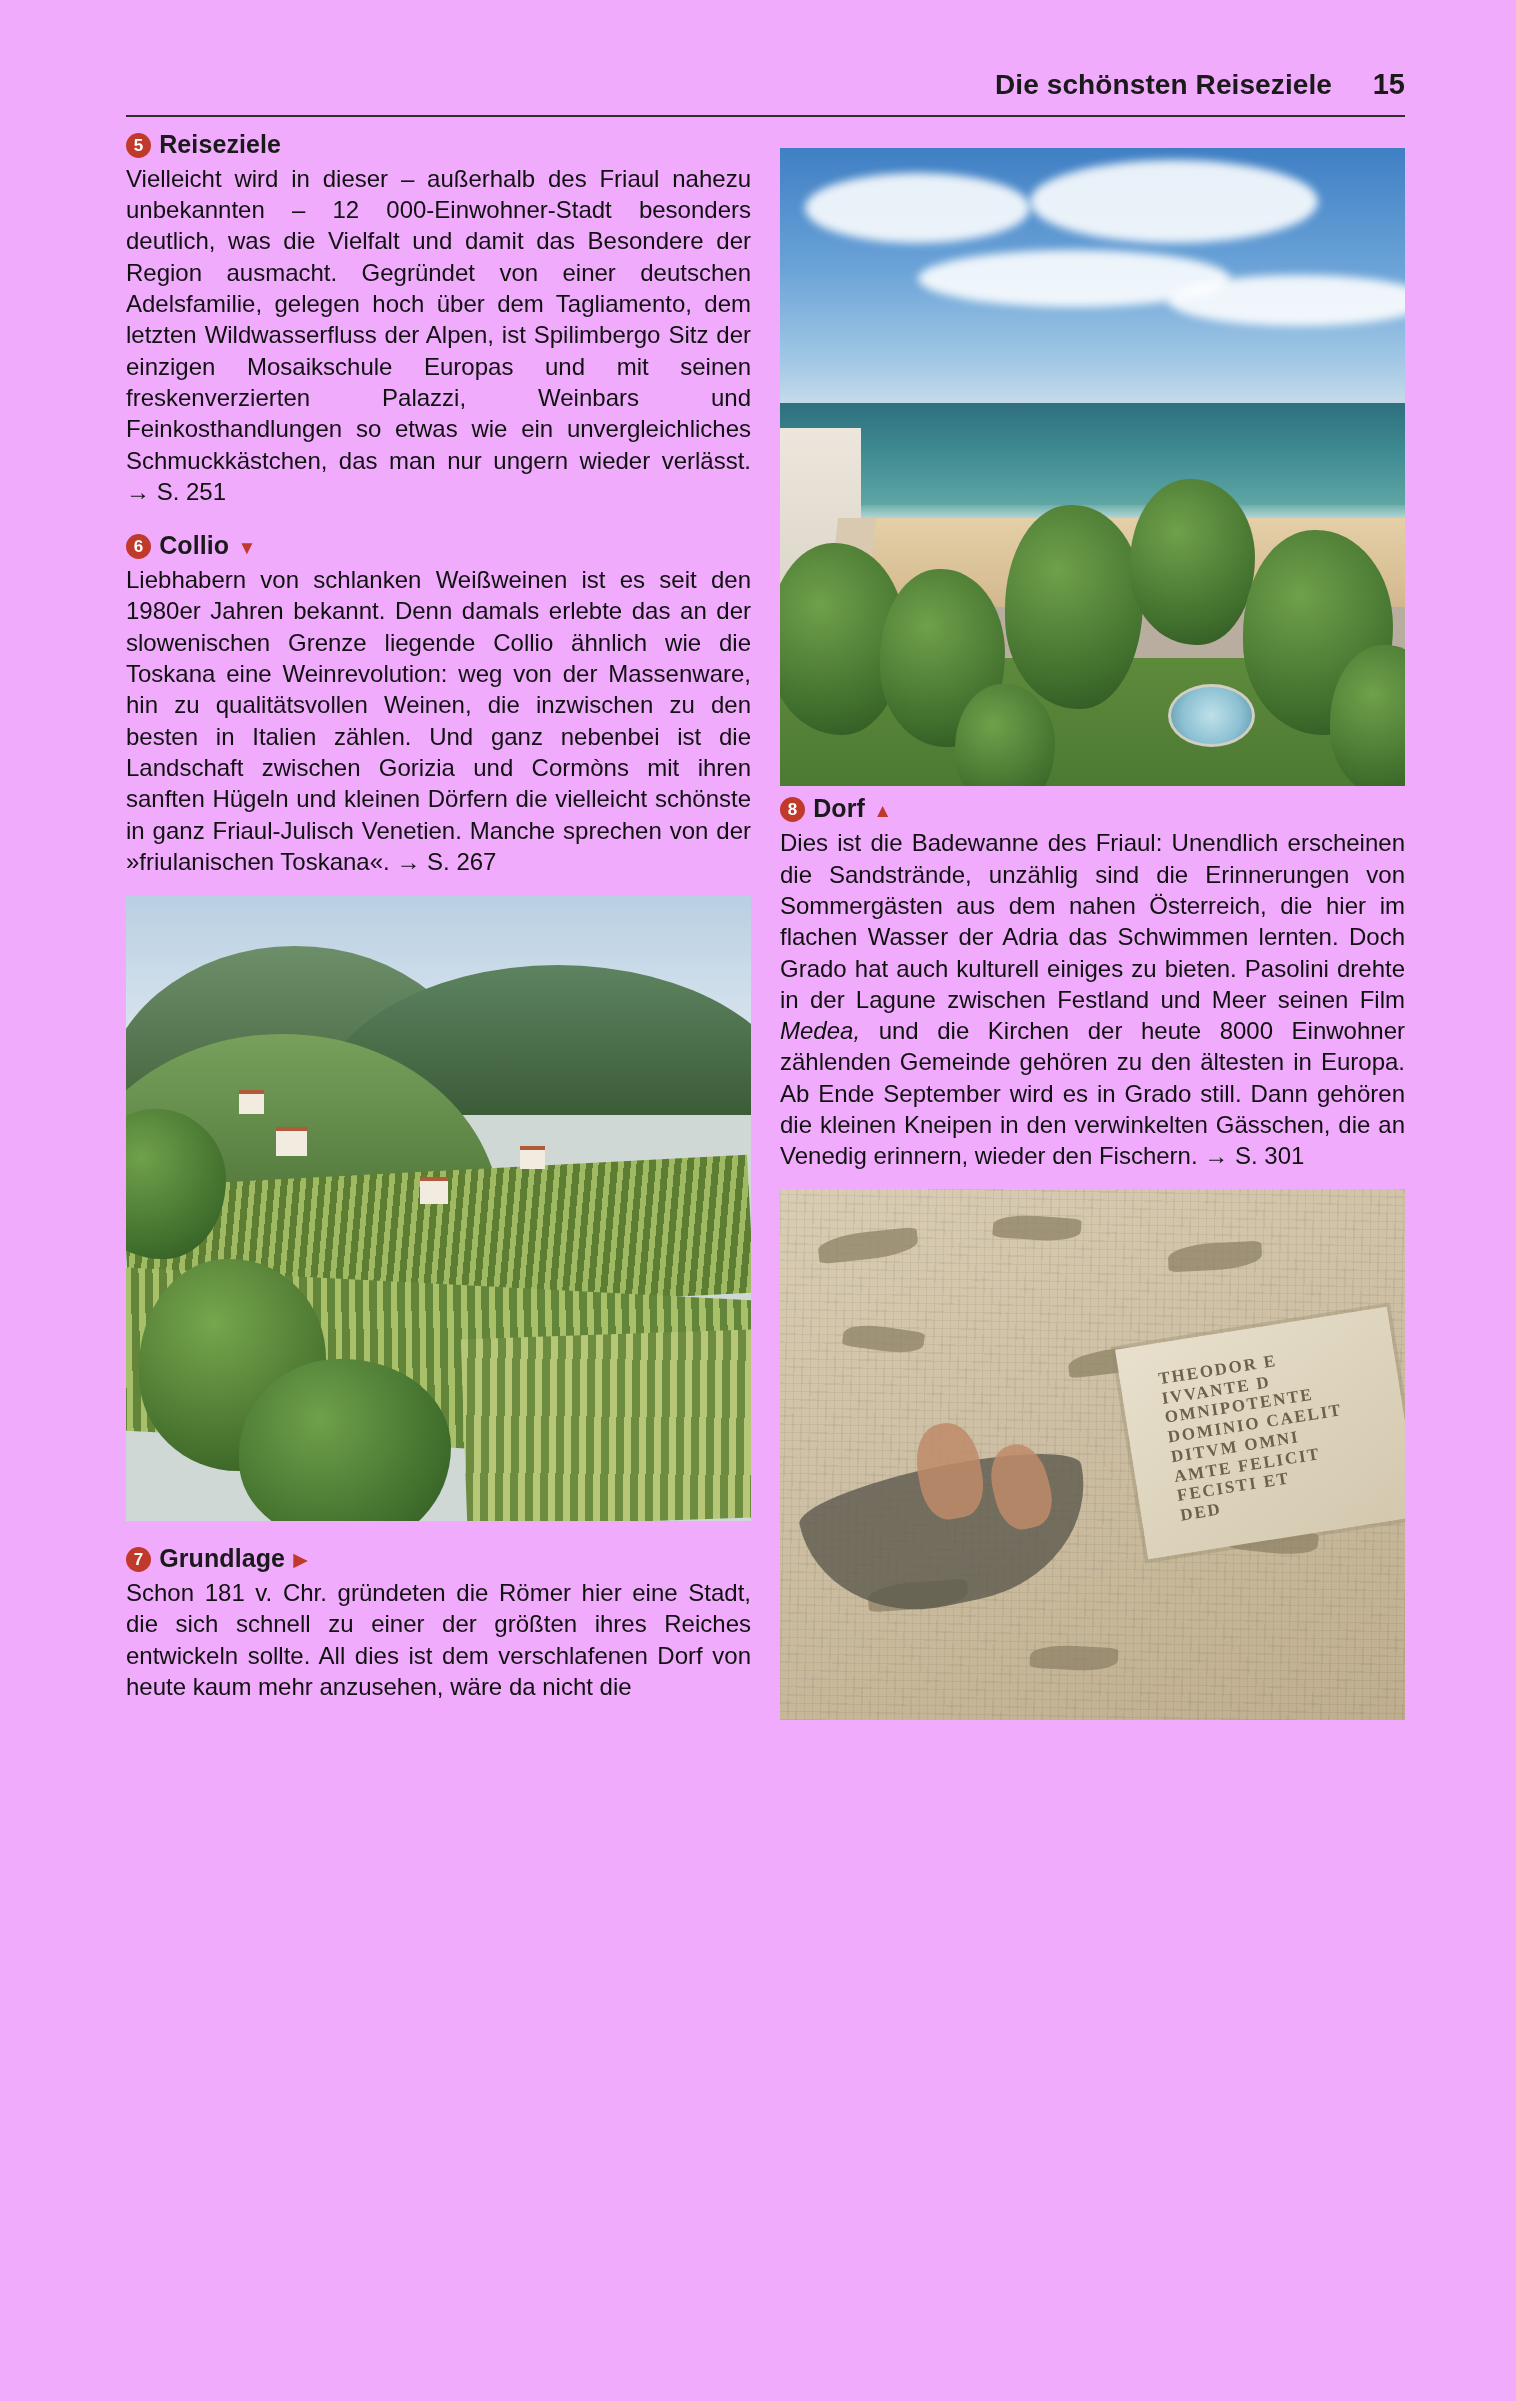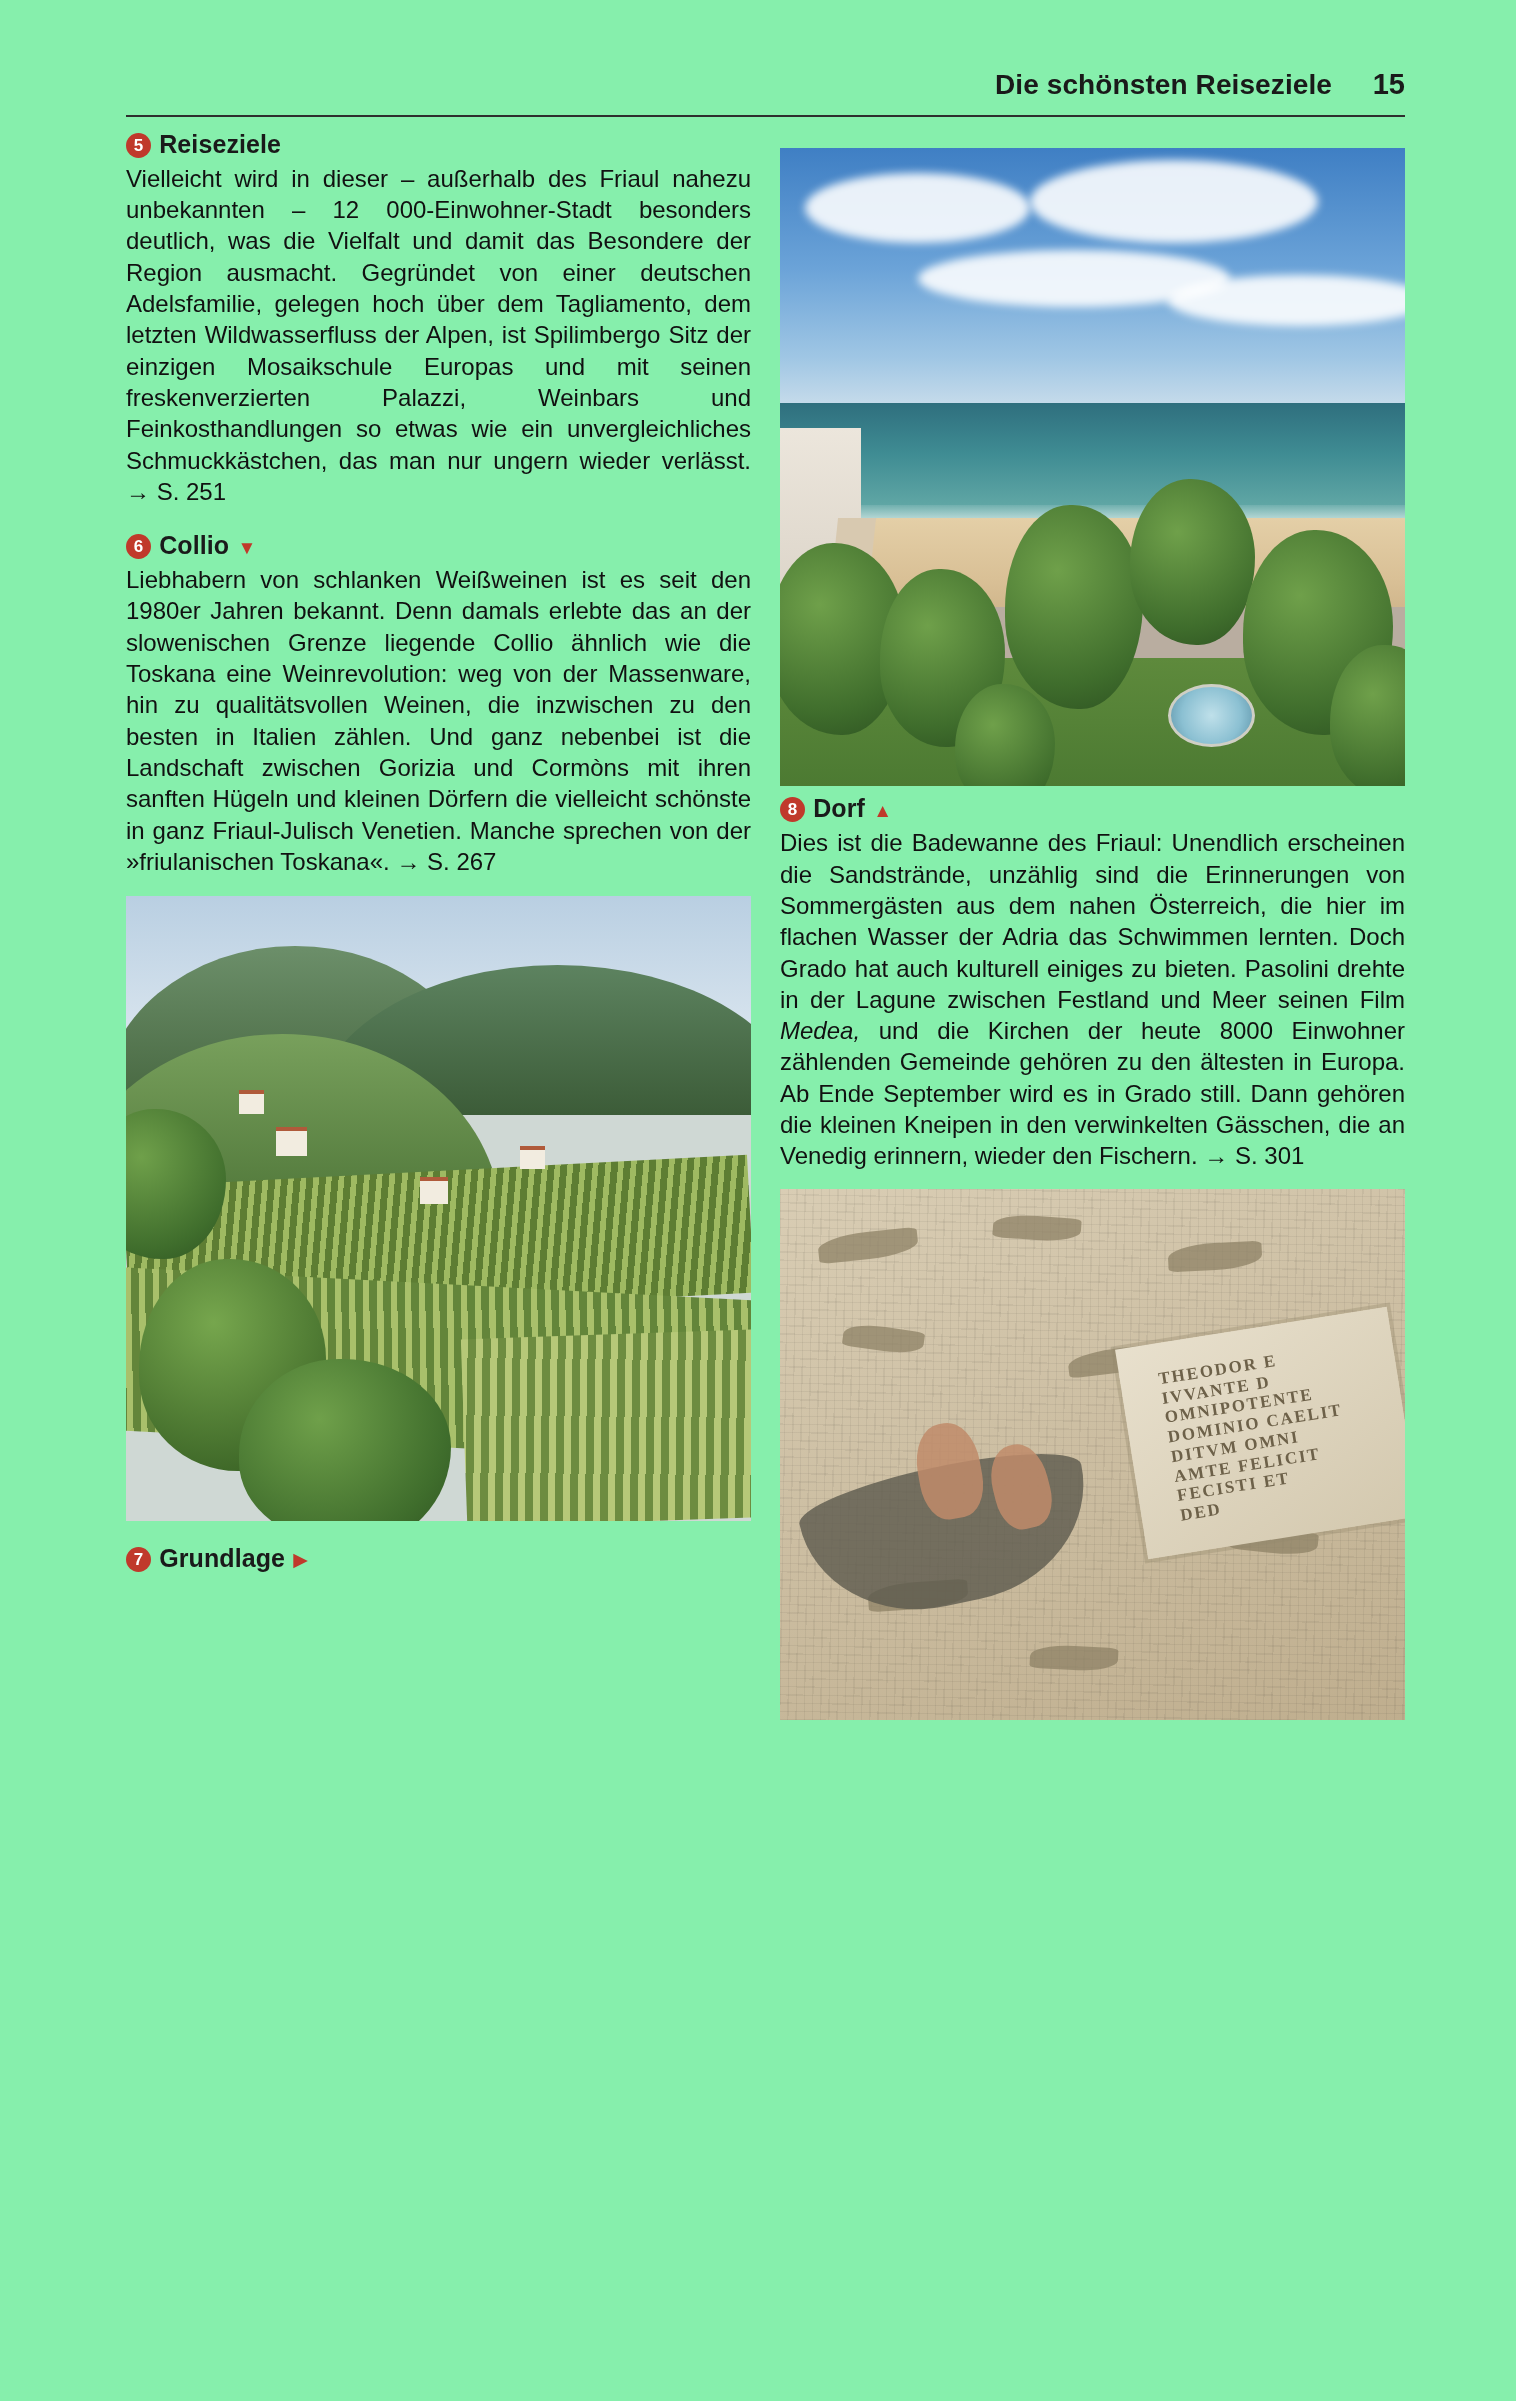--- a/index.html
+++ b/index.html
@@ -11,21 +11,21 @@
     width: 1516px;
     height: 2401px;
     font-family: "Liberation Sans", sans-serif;
     color: #1a1a1a;
     -webkit-font-smoothing: antialiased;
   }
   .page {
     position: relative;
     width: 1516px;
     height: 2401px;
-    background: #86efac;
+    background: #f0abfc;
     box-sizing: border-box;
   }
   
   .header {
     position: absolute;
     left: 126px;
     top: 68px;
     width: 1279px;
     display: flex;
     align-items: baseline;
@@ -281,20 +281,21 @@
     </div>
 
     <div style="height:23px"></div>
 
     <div class="section">
       <div class="head-line">
         <span class="num-badge">7</span>
         <span class="head-title">Grundlage</span>
         <span class="arrow">▶</span>
       </div>
+      <p class="body">Schon 181 v. Chr. gründeten die Römer hier eine Stadt, die sich schnell zu einer der größten ihres Reiches entwickeln sollte. All dies ist dem verschlafenen Dorf von heute kaum mehr anzusehen, wäre da nicht die</p>
     </div>
   </div>
 
   <div class="col col-right">
 
 
     <div class="photo photo-beach">
       <div class="sky"></div>
       <div class="cloud" style="left:4%; top:4%; width:36%; height:11%;"></div>
       <div class="cloud" style="left:40%; top:2%; width:46%; height:13%;"></div>

